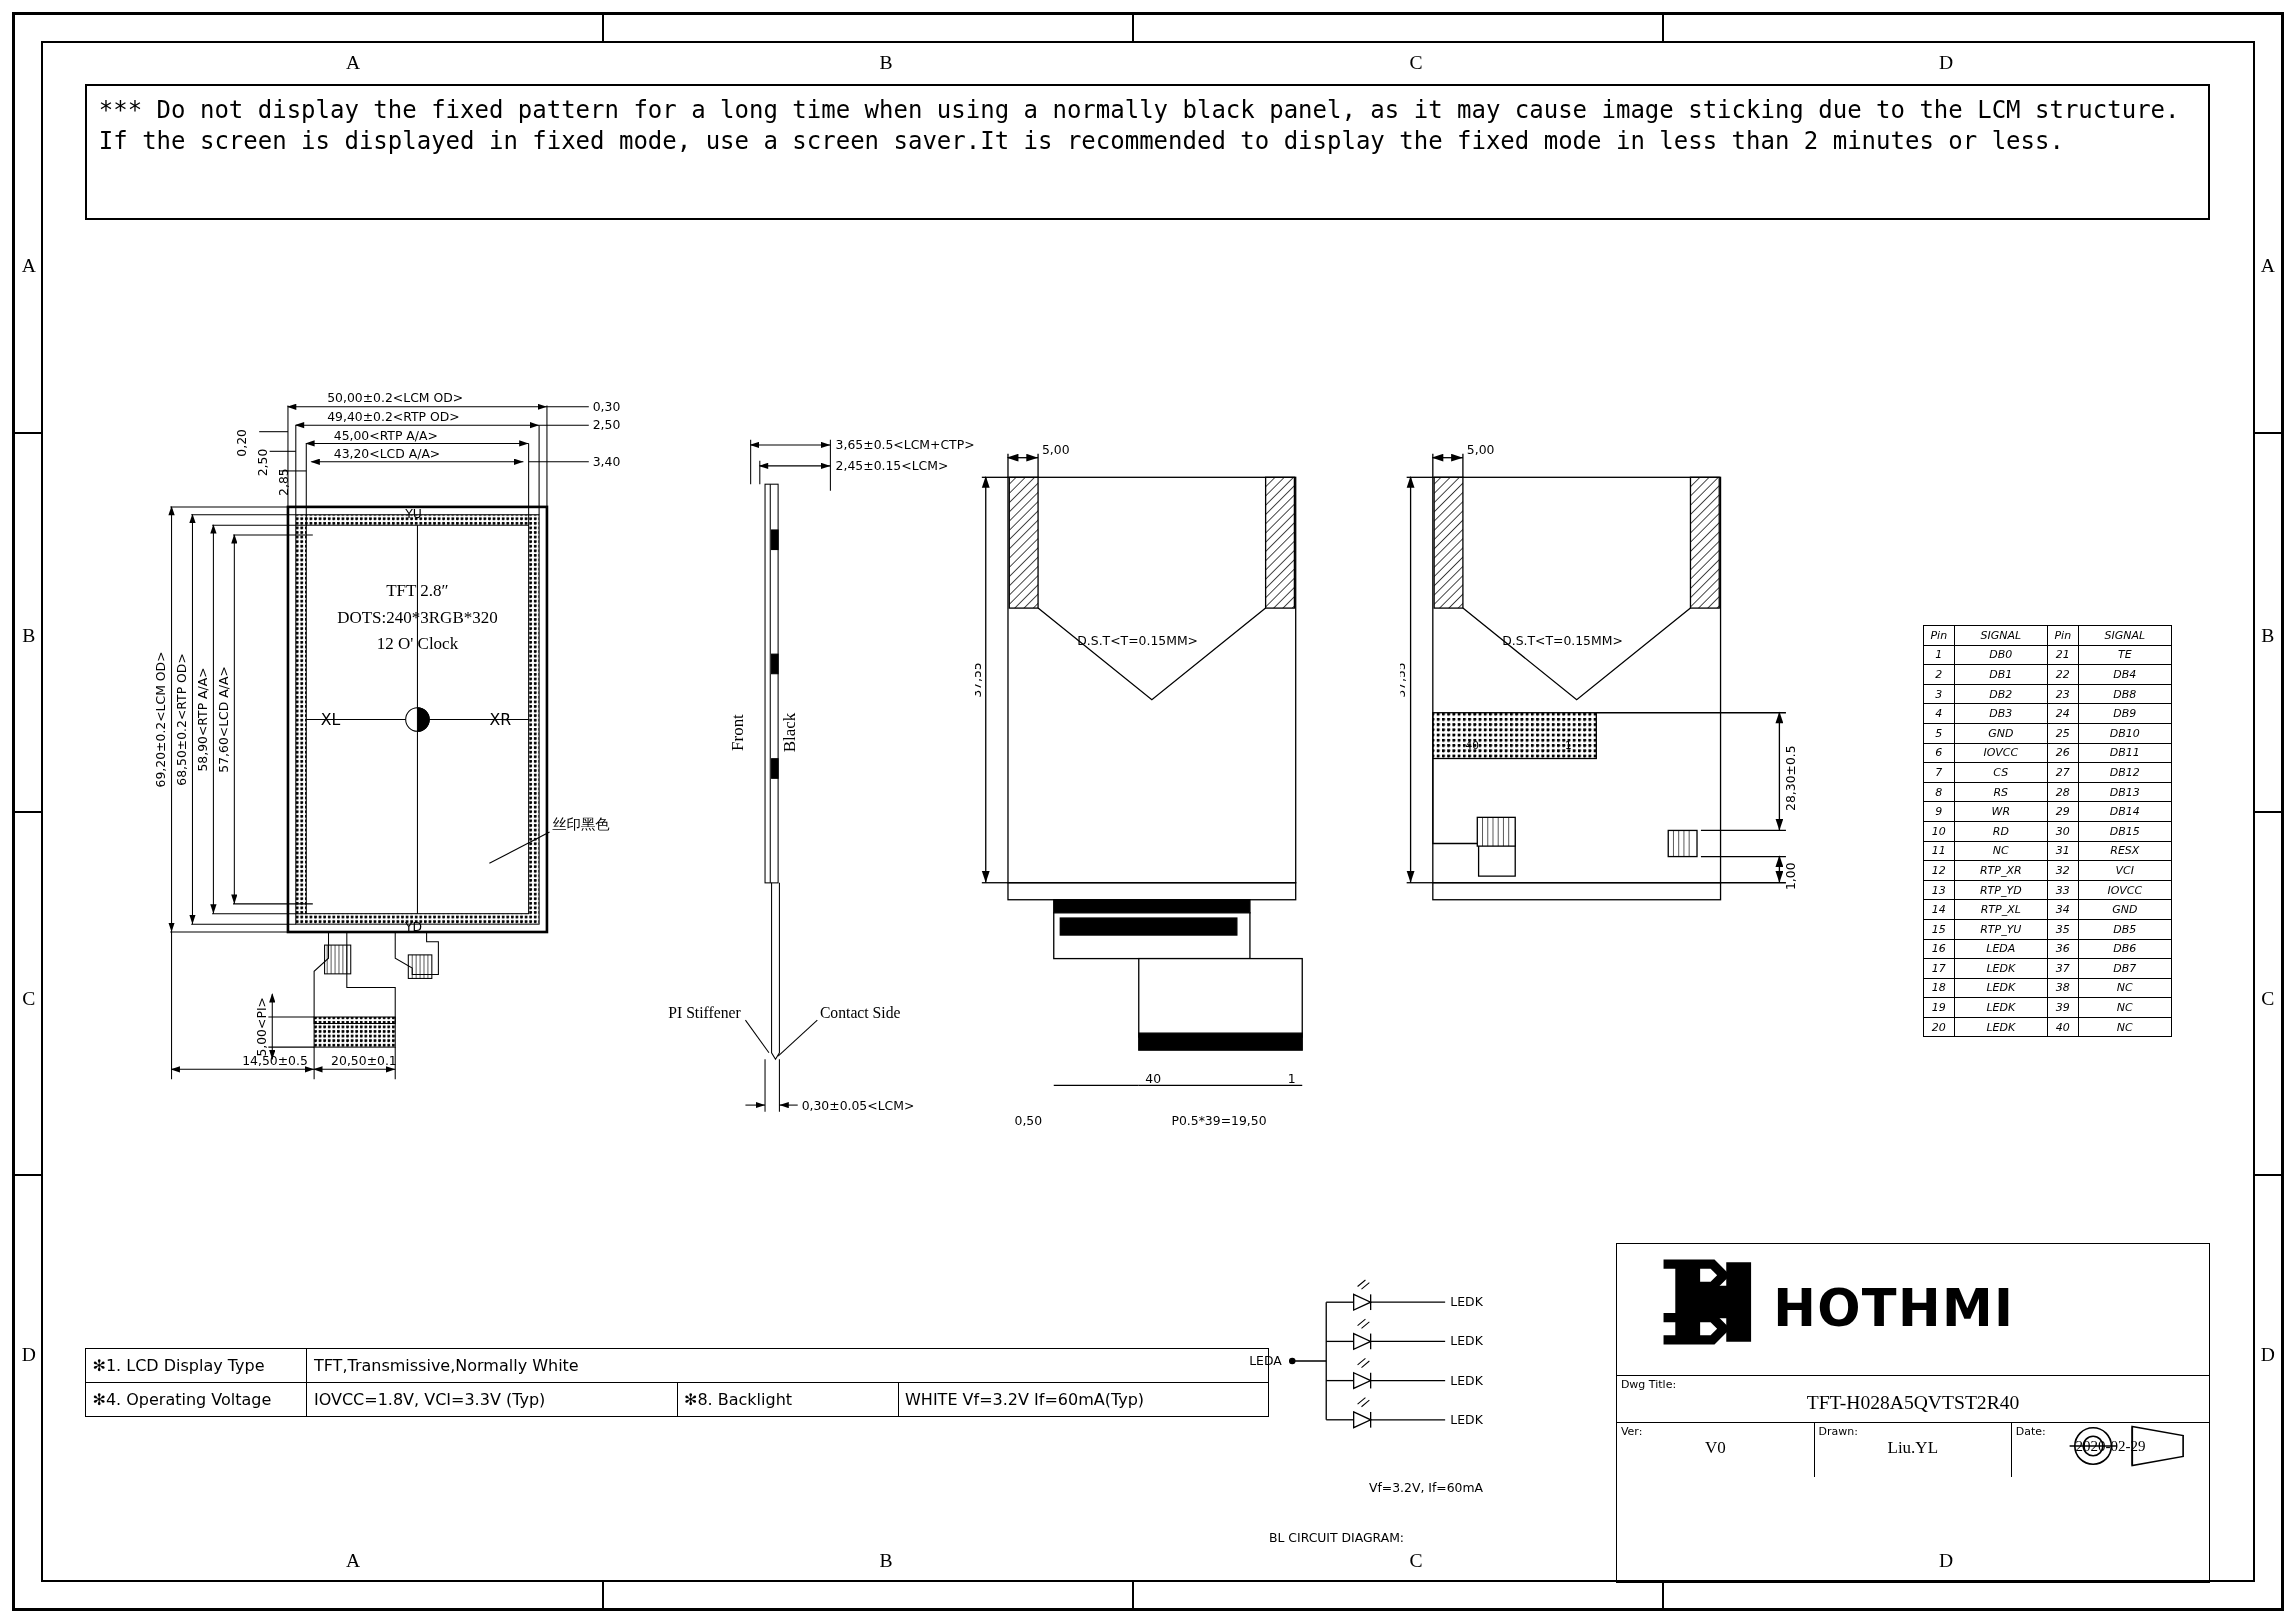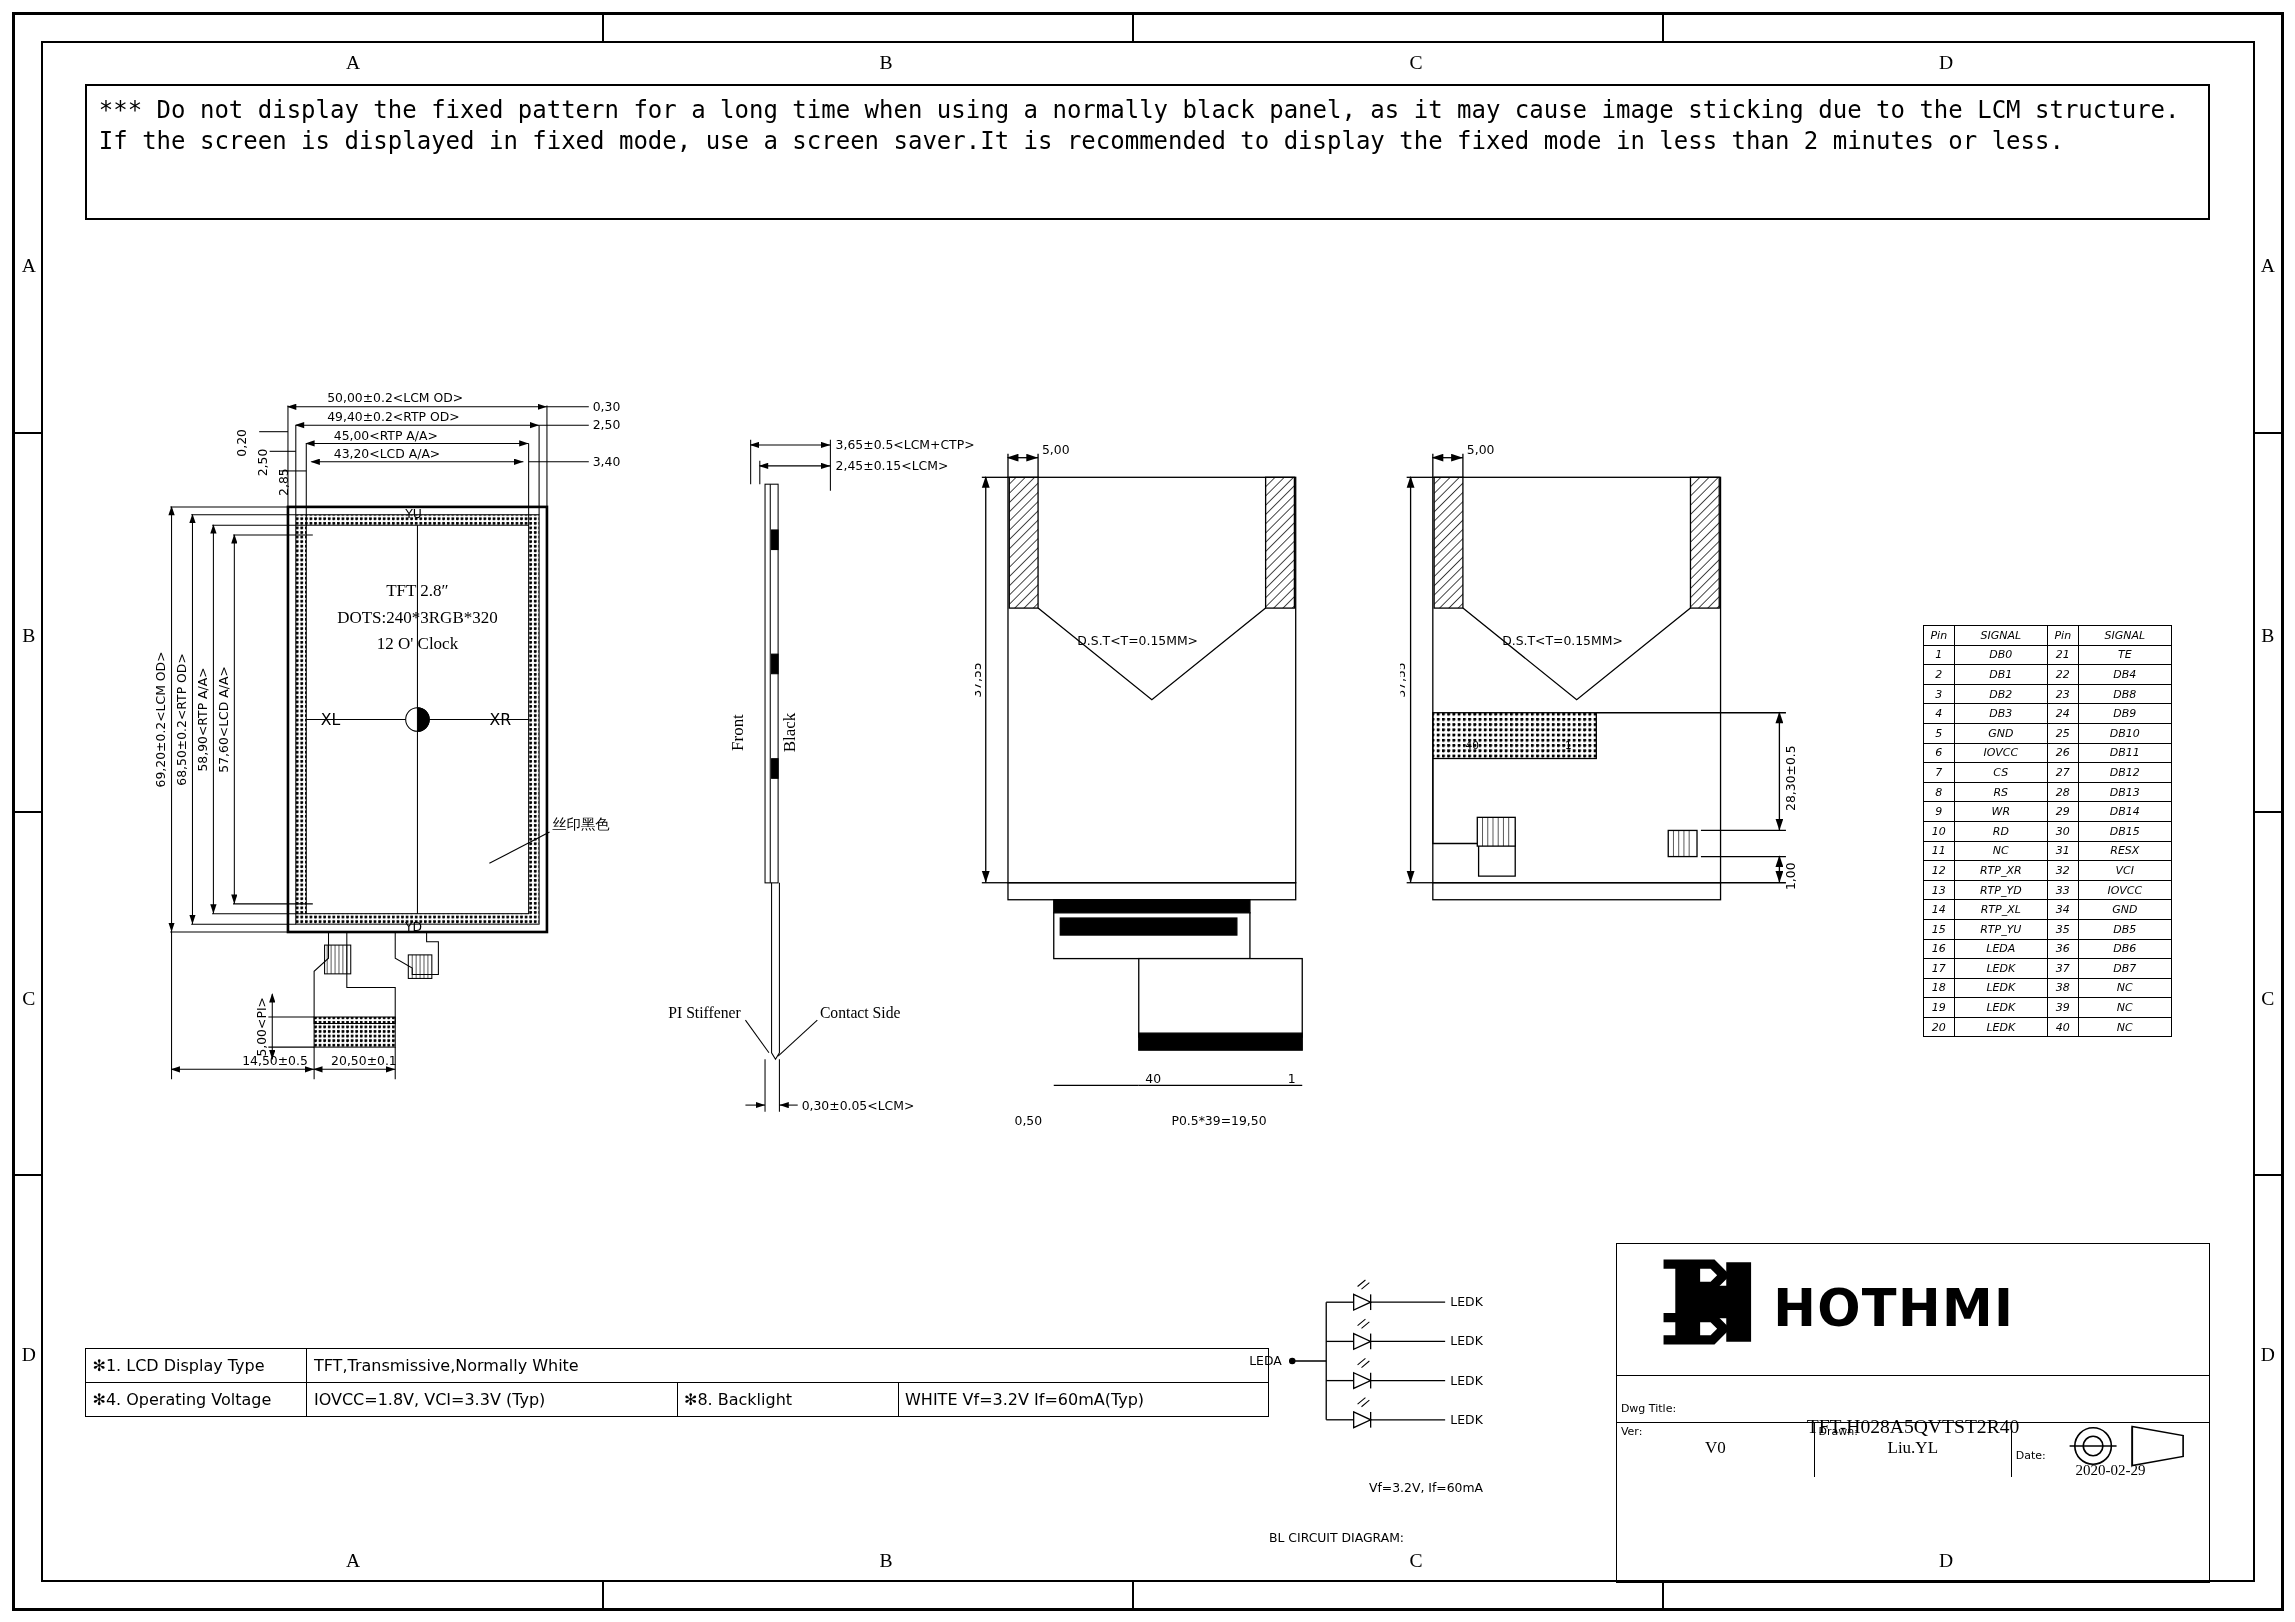--- a/index.html
+++ b/index.html
@@ -28,21 +28,21 @@
   
   #spec-table{left:85px;top:1348px;width:1184px;border-collapse:collapse;}
   #spec-table td{border:1.3px solid #000;font-family:"DejaVu Sans",sans-serif;font-size:16px;padding:3.9px 6.5px;height:25px;}
   #spec-table td.k{width:216px;}
   #spec-table td.v{width:373px;}
 
   
   #title-block{left:1616px;top:1243px;width:594px;height:340px;border:1.3px solid #000;box-sizing:border-box;}
   .tb-row{display:flex;border-top:1.3px solid #000;}
   .tb-cell{border-right:1.3px solid #000;box-sizing:border-box;font-family:"DejaVu Sans",sans-serif;font-size:11px;padding:2px 3.9px;position:relative;}
-  .tb-cell:last-child{border-right:none;margin-top:24px;}
+  .tb-cell:last-child{border-right:none;}
   .tb-val{font-family:"Liberation Serif",serif;font-size:17px;text-align:center;}
 
   
   #bl-circuit{left:1249px;top:1263px;width:340px;height:196px;}
   .bl-txt{font-family:"DejaVu Sans",sans-serif;font-size:12.4px;}
 
   
   #logo{left:1649px;top:1253px;width:523px;height:98px;}
   .logo-text{font-family:"DejaVu Sans",sans-serif;font-weight:bold;font-size:78px;letter-spacing:2px;}
 </style>

